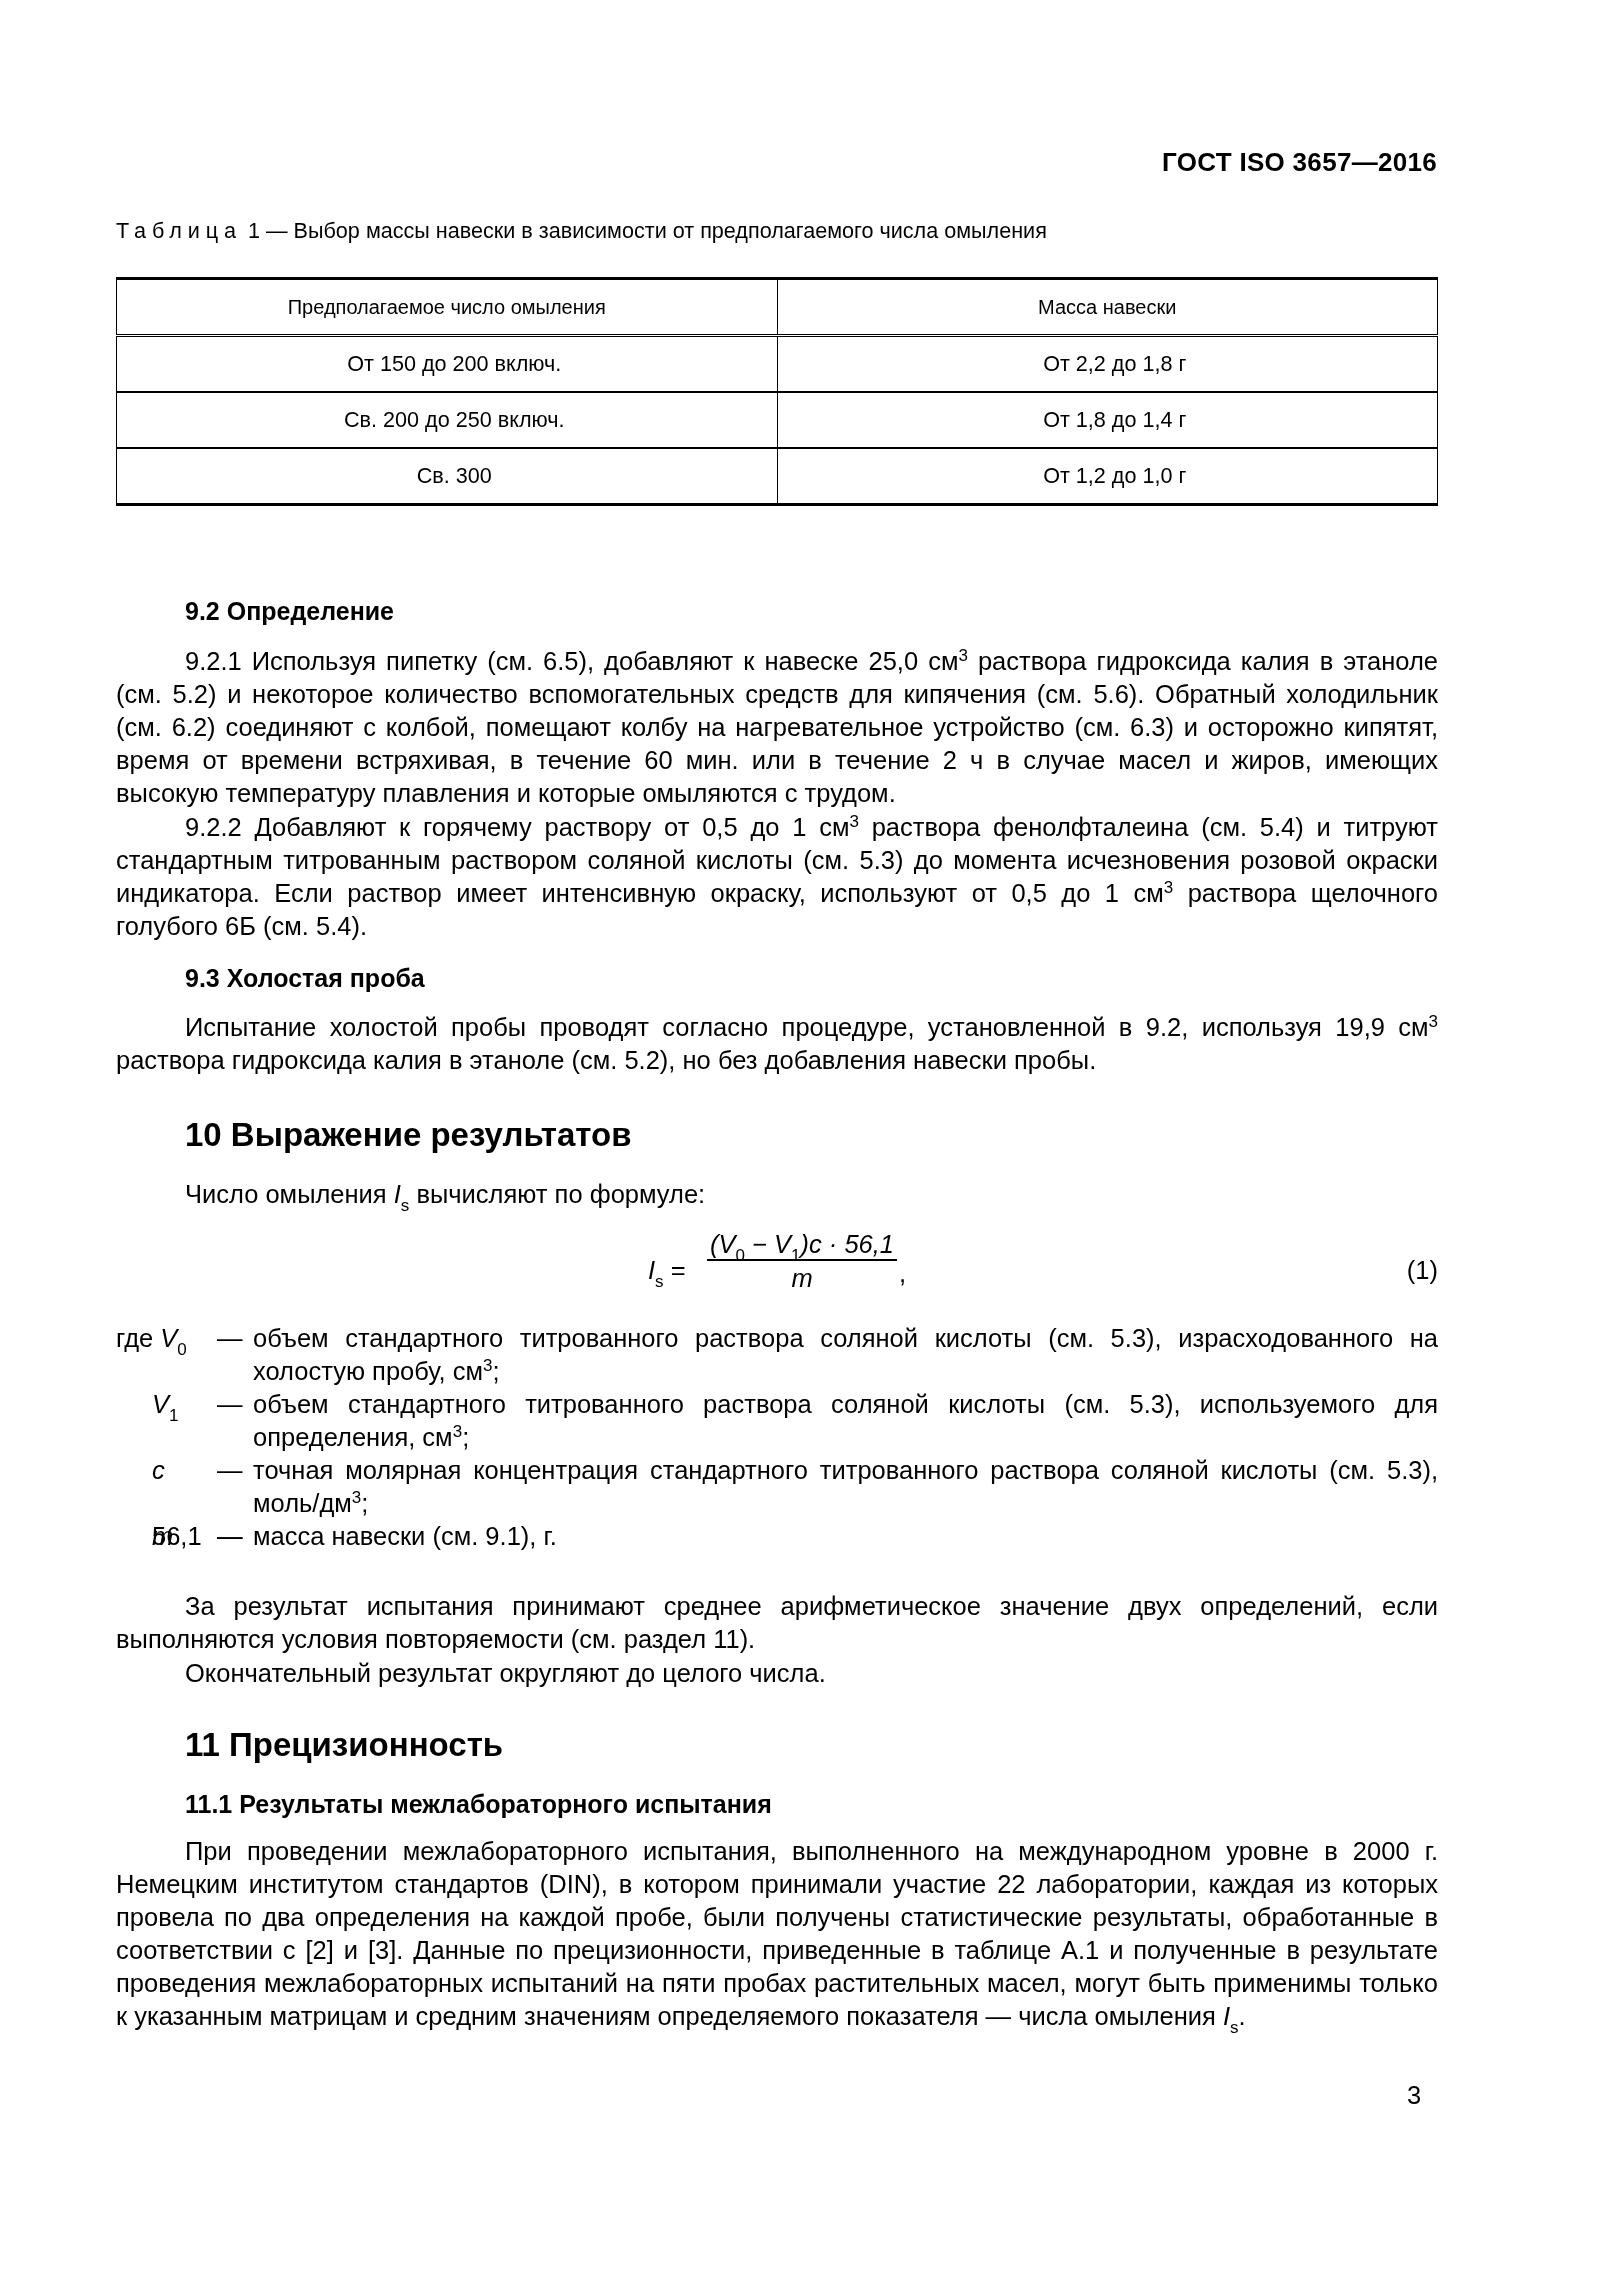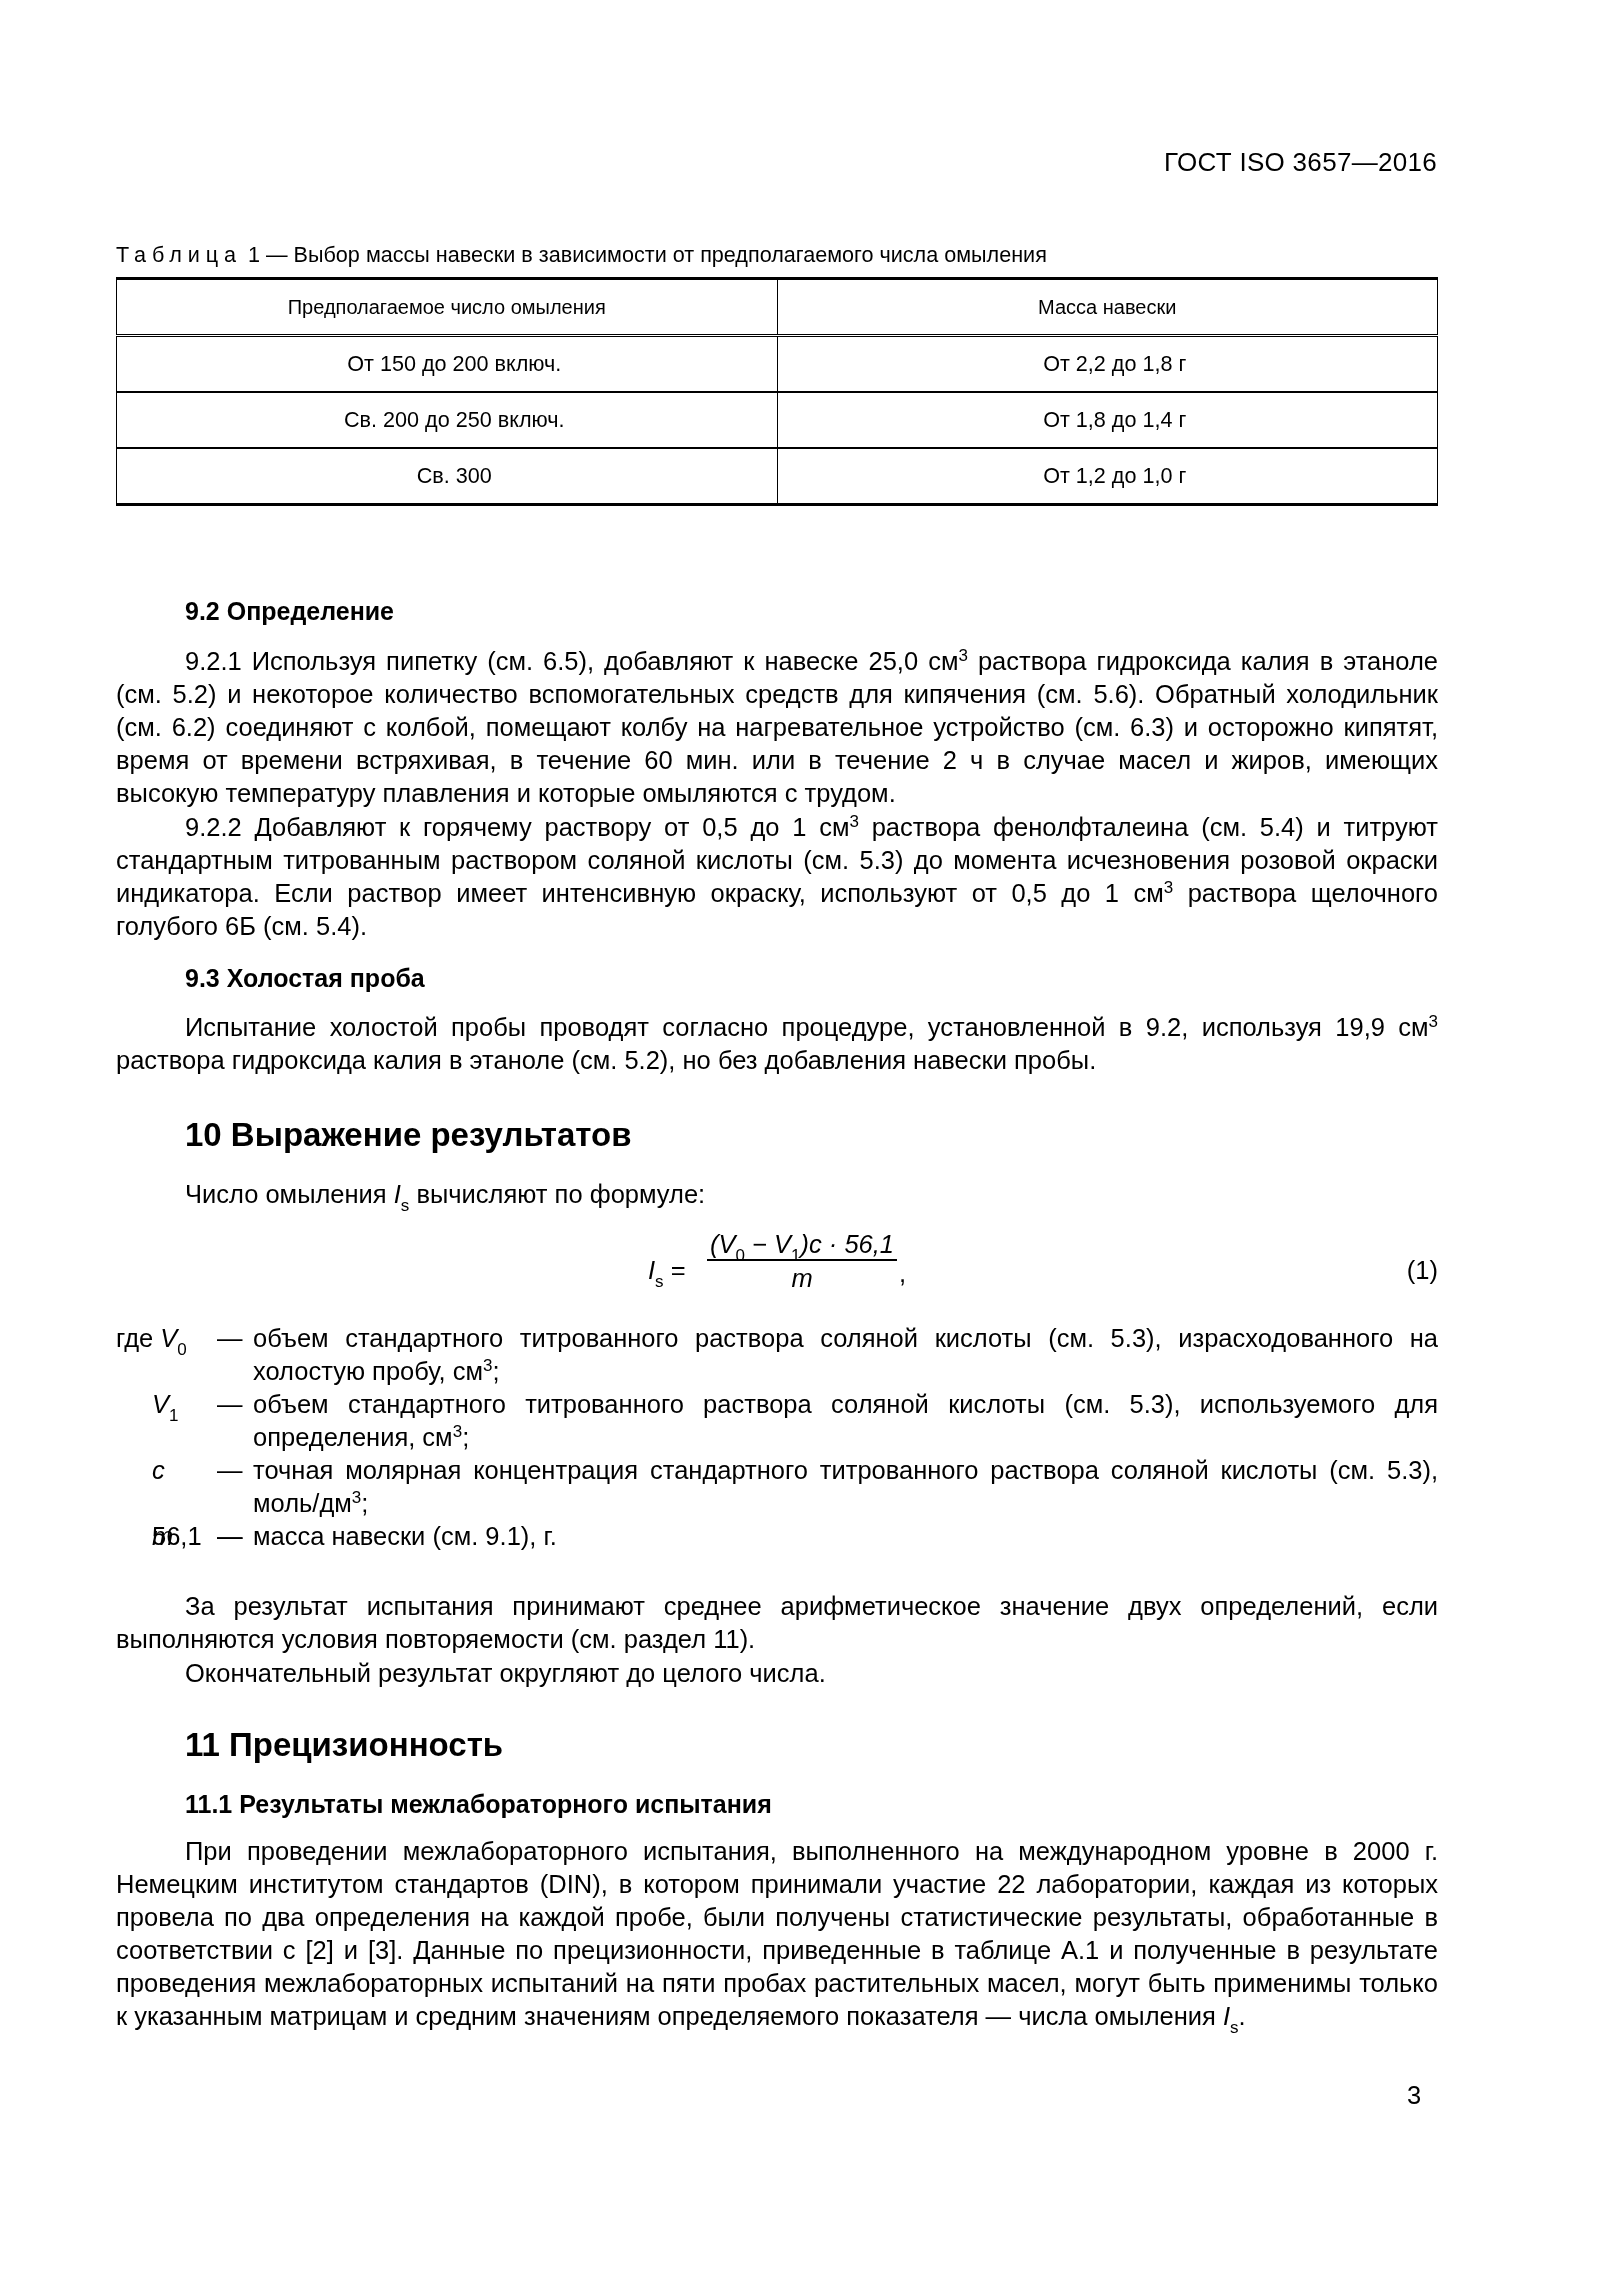--- a/index.html
+++ b/index.html
@@ -1,19 +1,19 @@
 <!DOCTYPE html>
 <html style="font-size:10.5px"><head>
 <meta charset="utf-8">
 <style>
   html, body { margin: 0; padding: 0; background: #ffffff; }
   body { width: 1623px; height: 2295px; position: relative; overflow: hidden;
          font-family: "Liberation Sans", sans-serif; color: #000; }
-  .hdr { position: absolute; right: 186px; top: 147px; font-weight: normal; font-size: 26px; letter-spacing: 0.3px; }
-  .tcap { position: absolute; left: 116px; top: 242px; font-size: 21.6px; }
+  .hdr { position: absolute; right: 186px; top: 147px; font-weight: bold; font-size: 26px; letter-spacing: 0.3px; }
+  .tcap { position: absolute; left: 116px; top: 218px; font-size: 21.6px; }
   .tcap .spaced { letter-spacing: 5.9px; }
   table.t1 { position: absolute; left: 116px; top: 277px; width: 1322px; border-collapse: collapse; font-size: 21.6px; }
   table.t1 td { text-align: center; border-left: 1.3px solid #000; border-right: 1.3px solid #000; }
   table.t1 td.h { height: 52px; font-size: 20px; }
   table.t1 tr.head td { border-top: 3.3px solid #000; border-bottom: 3.9px double #000; }
   table.t1 tr.row td { height: 52px; border-top: 2.6px solid #000; padding-left: 16px; }
   table.t1 tr.row.first td { border-top: 3.3px solid #000; }
   table.t1 tr.row.last td { border-bottom: 3.3px solid #000; }
   .blk { position: absolute; left: 116px; width: 1322px; font-size: 25.5px; line-height: 33px; text-align: justify; }
   .ind { text-indent: 69px; }

